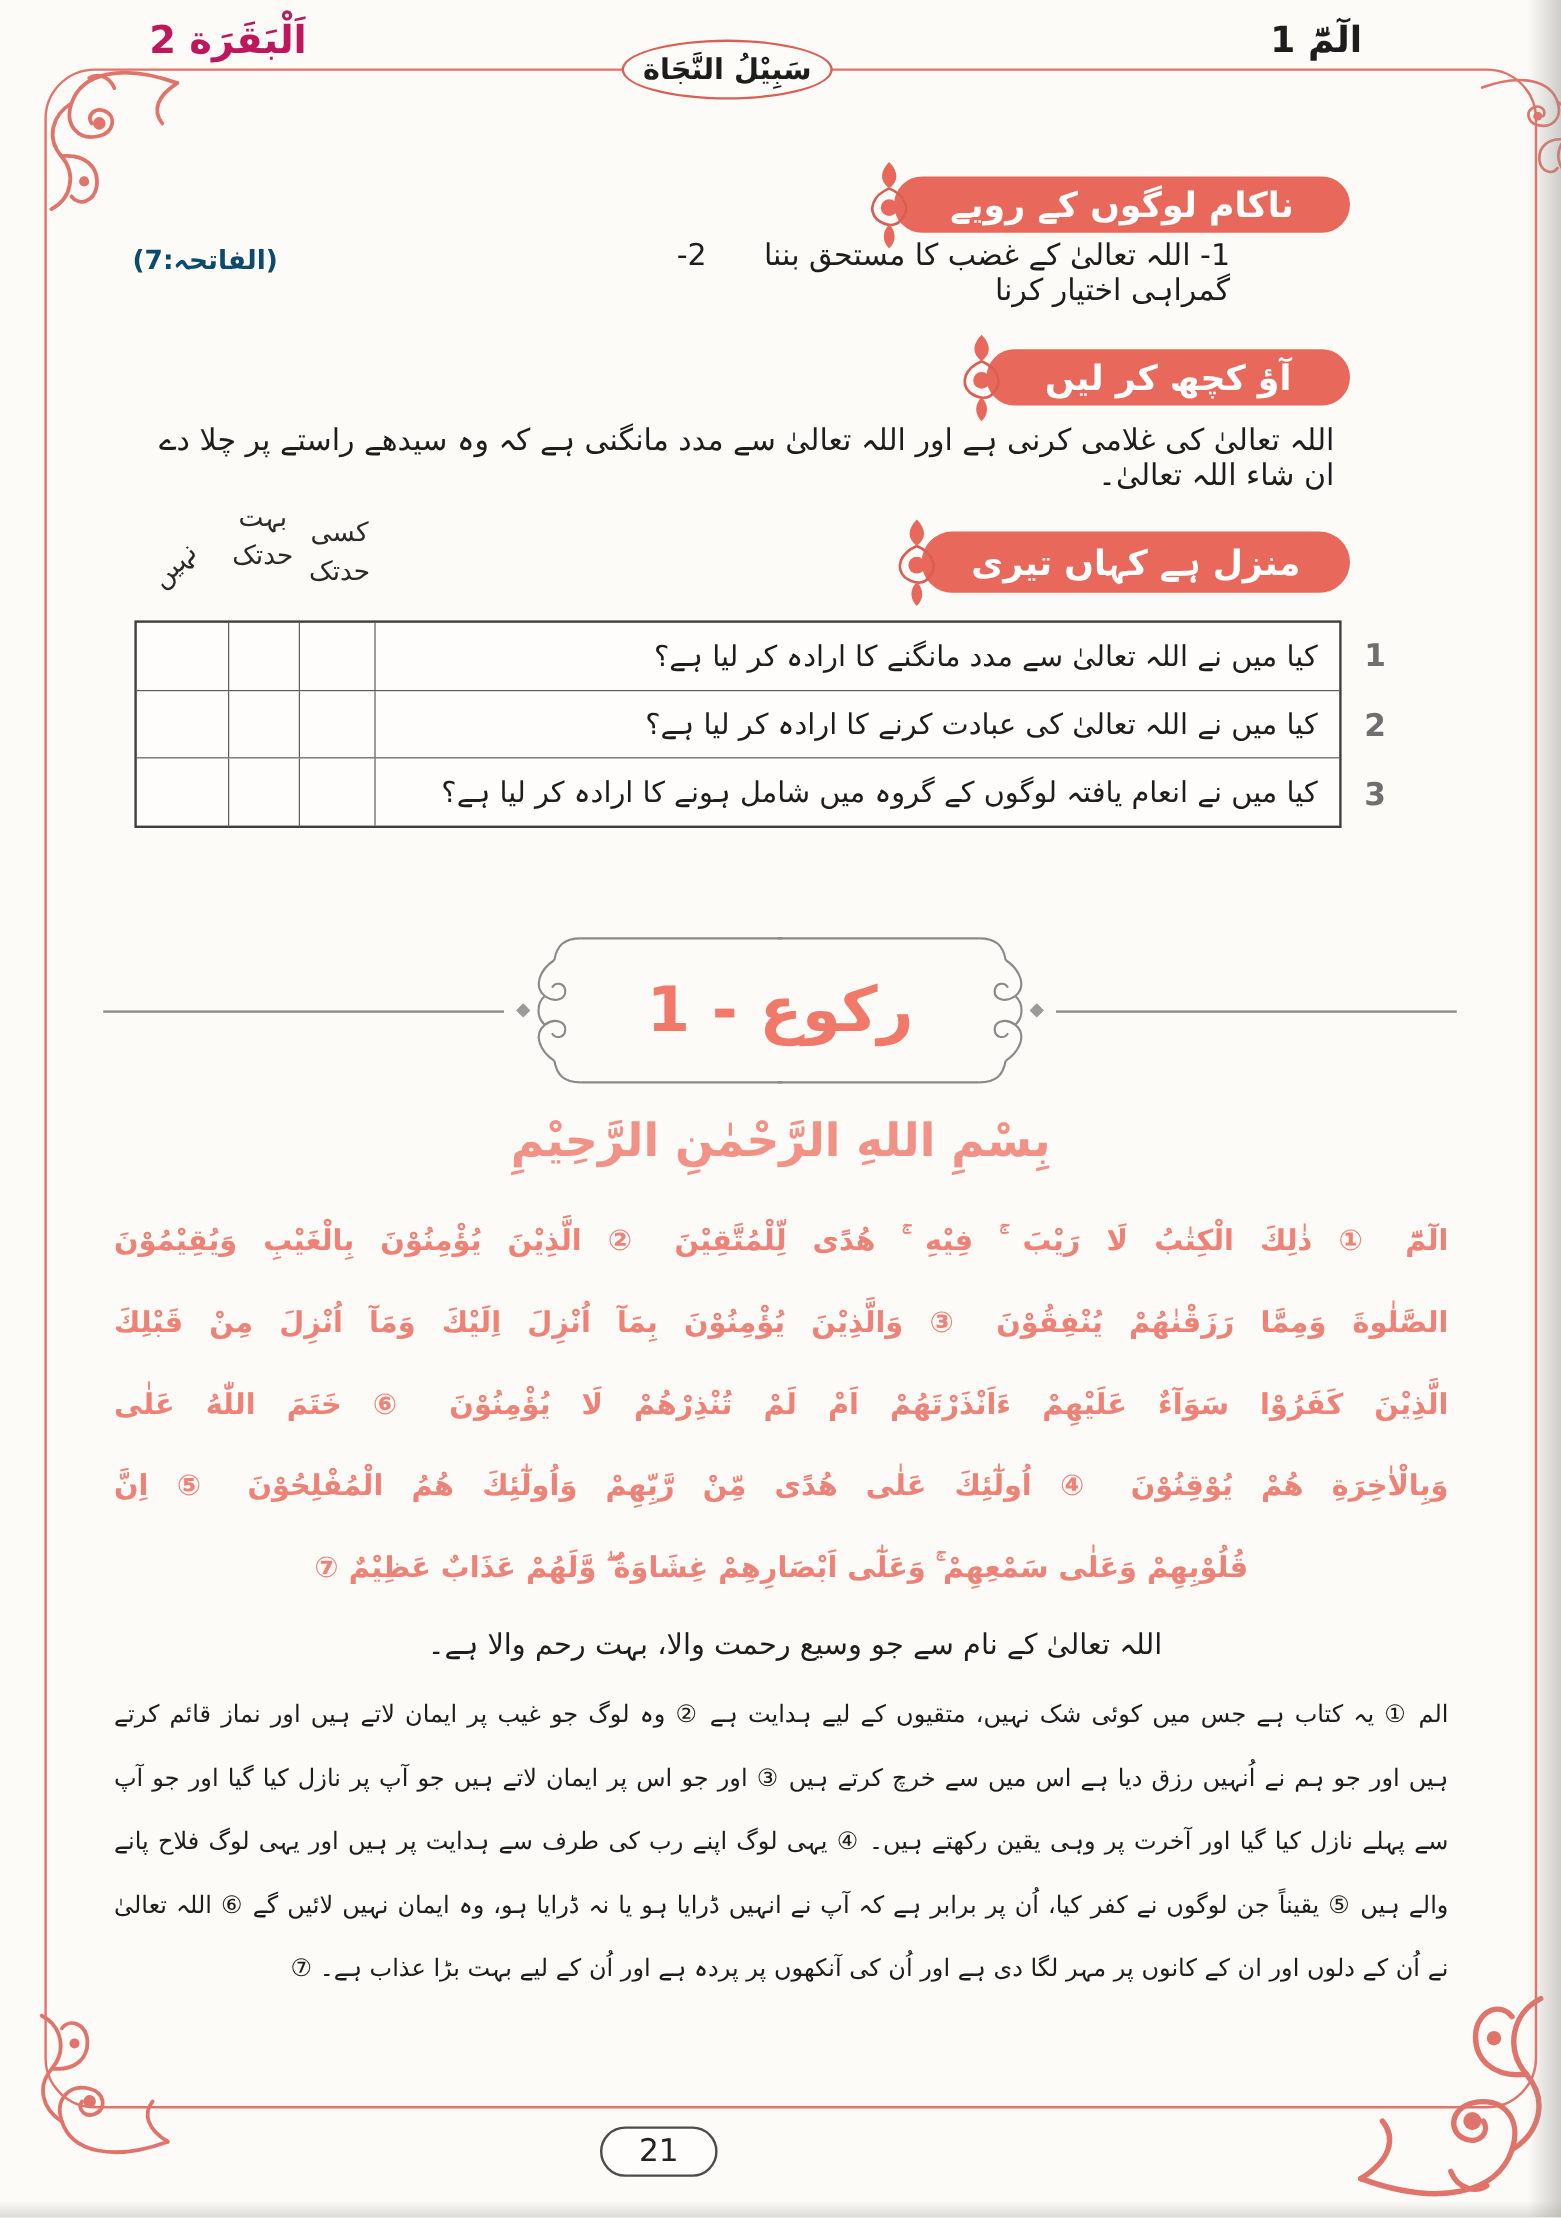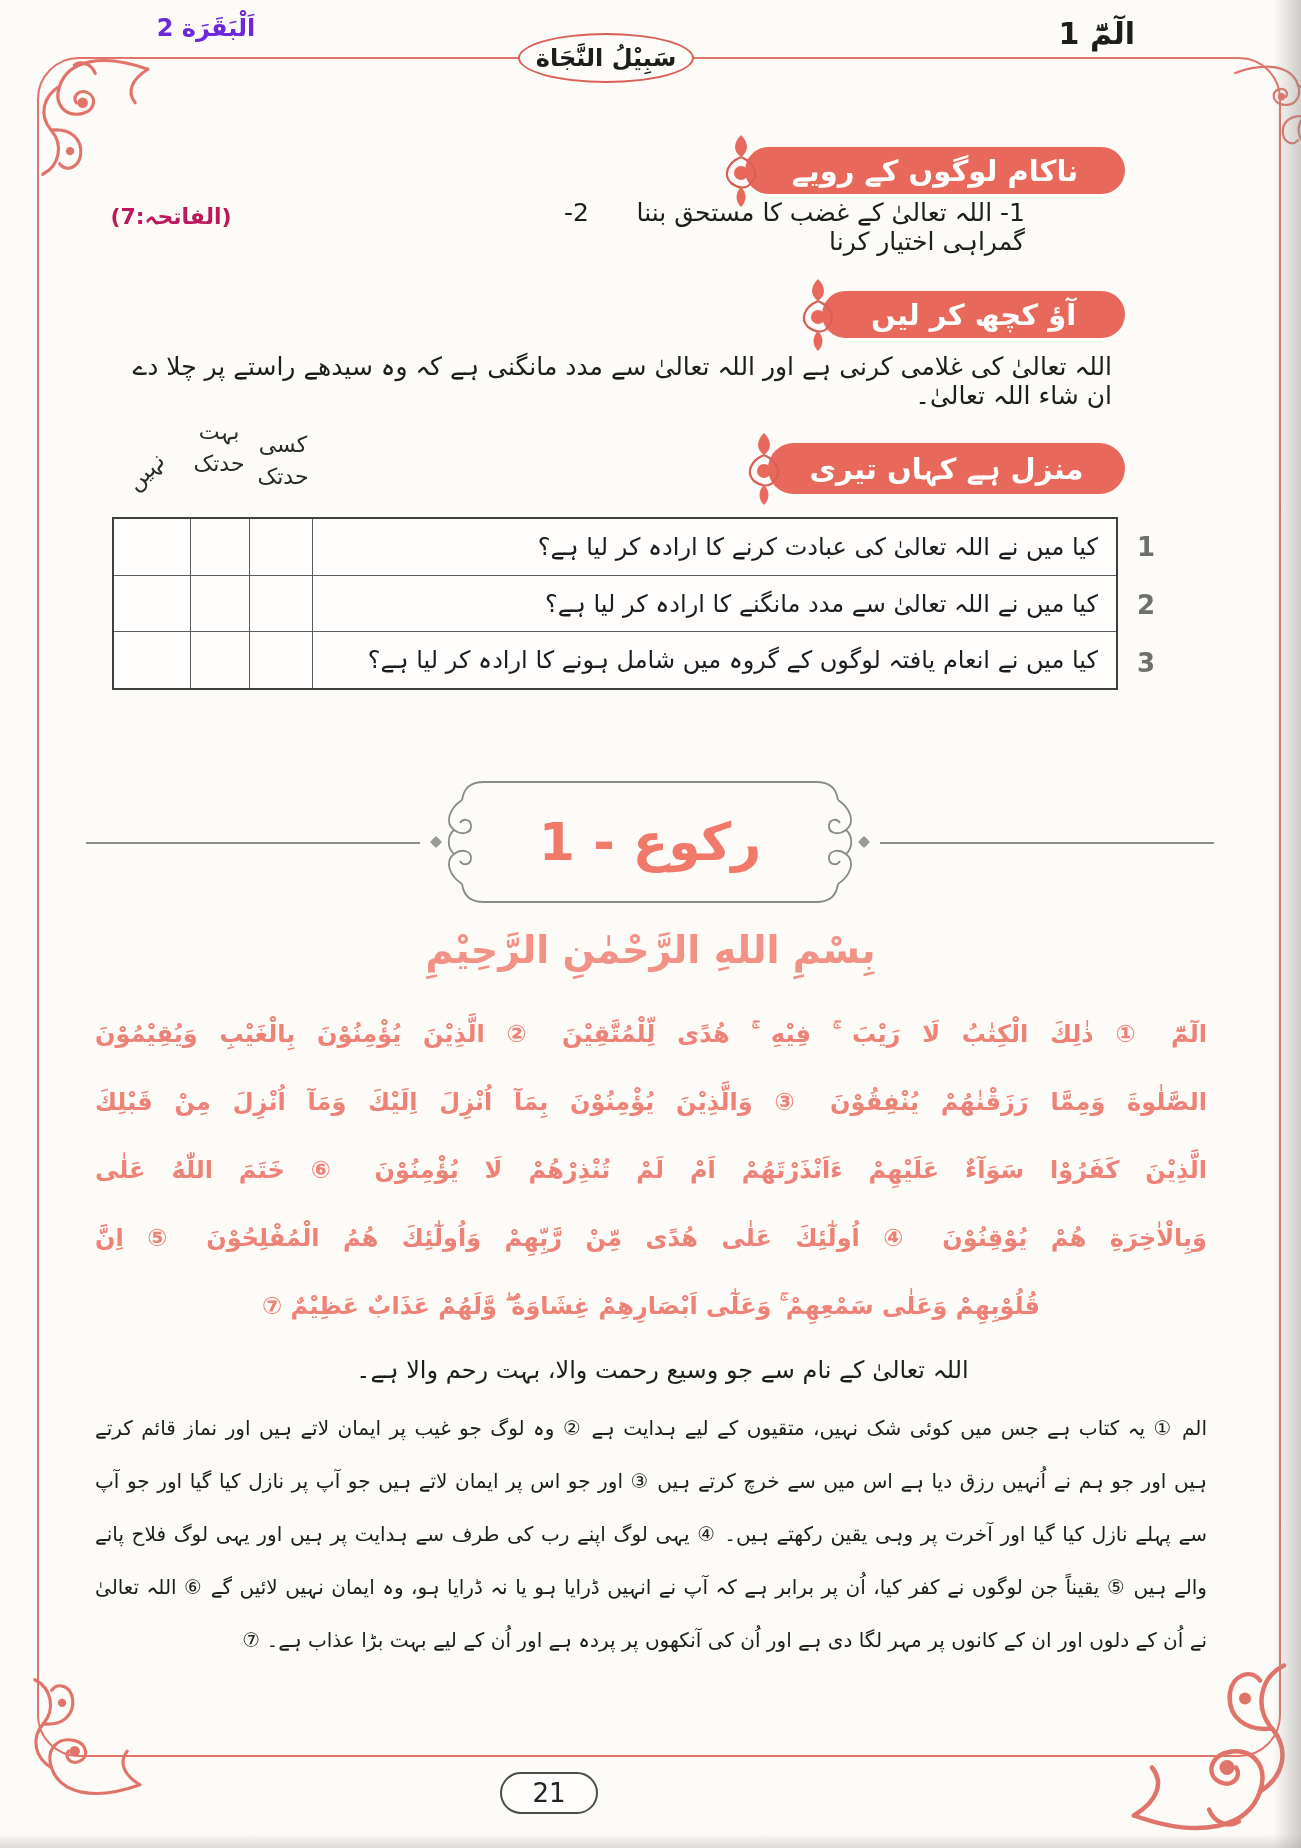--- a/index.html
+++ b/index.html
@@ -13,42 +13,42 @@
   .scan-edge-right{position:absolute; right:0; top:0; width:28px; height:100%;
     background:linear-gradient(to right, rgba(170,168,164,0), rgba(150,148,145,.45)); pointer-events:none;}
   .scan-edge-bottom{position:absolute; left:0; bottom:0; width:100%; height:14px;
     background:linear-gradient(to bottom, rgba(170,168,164,0), rgba(160,158,155,.35)); pointer-events:none;}
 
   
   .frame{position:absolute; left:37px; top:57px; width:1244px; height:1700px;
     border:2px solid #e0746a; border-radius:42px;}
 
   
-  .hdr-left{position:absolute; left:116px; top:14px; width:180px; text-align:center;
-    font-size:24px; font-weight:bold; color:#6d28d9;}
+  .hdr-left{position:absolute; left:100px; top:14px; width:180px; text-align:center;
+    font-size:32px; font-weight:bold; color:#be185d;}
   .hdr-right{position:absolute; left:1015px; top:16px; width:120px; text-align:right;
     font-size:30px; font-weight:bold; color:#1d1d1d;}
   .hdr-oval{position:absolute; left:518px; top:33px; width:176px; height:50px;
     background:#fdfcf9; border:2.5px solid #da5f54; border-radius:50%;
     display:flex; align-items:center; justify-content:center;
     font-size:24px; font-weight:bold; color:#1d1d1d; z-index:3;}
 
   
   .banner{position:absolute; background:#e8695c; border-radius:26px; color:#fff;
     display:flex; align-items:center; justify-content:center;
     font-size:29px; font-weight:bold; z-index:2;}
   .banner .flig{position:absolute; left:-36px; top:50%; transform:translateY(-50%);}
   .banner-1{left:745px; top:147px; width:380px; height:47px;}
   .banner-2{left:822px; top:291px; width:303px; height:47px;}
   .banner-3{left:768px; top:443px; width:357px; height:51px;}
 
   .line-items{position:absolute; left:480px; top:198px; width:545px; font-size:25px;
     color:#1d1d1d; white-space:pre-wrap; text-align:right; font-weight:500;}
   .line-ref{position:absolute; left:106px; top:204px; width:130px; font-size:22px;
-    color:#be185d; text-align:center; font-weight:bold;}
+    color:#0c4a6e; text-align:center; font-weight:bold;}
   .line-slavery{position:absolute; left:112px; top:352px; width:1000px; font-size:25px;
     color:#1d1d1d; text-align:right; font-weight:500;}
 
   
   .col-h{position:absolute; font-size:22px; color:#2a2a2a; text-align:center; line-height:32px; font-weight:500;}
   .col-h1{left:106px; top:456px; width:80px; transform:rotate(-45deg);}
   .col-h2{left:186px; top:416px; width:66px;}
   .col-h3{left:250px; top:429px; width:66px;}
 
   
@@ -204,27 +204,27 @@
   <div class="col-h col-h3" dir="rtl">
     <div>کسی</div>
     <div>حدتک</div>
   </div>
 
   <div class="table">
     <div class="t-row">
       <div class="t-cell t-cb1"></div>
       <div class="t-cell t-cb2"></div>
       <div class="t-cell t-cb3"></div>
-      <div class="t-cell t-q" dir="rtl">کیا میں نے اللہ تعالیٰ کی عبادت کرنے کا ارادہ کر لیا ہے؟</div>
+      <div class="t-cell t-q" dir="rtl">کیا میں نے اللہ تعالیٰ سے مدد مانگنے کا ارادہ کر لیا ہے؟</div>
     </div>
     <div class="t-row">
       <div class="t-cell t-cb1"></div>
       <div class="t-cell t-cb2"></div>
       <div class="t-cell t-cb3"></div>
-      <div class="t-cell t-q" dir="rtl">کیا میں نے اللہ تعالیٰ سے مدد مانگنے کا ارادہ کر لیا ہے؟</div>
+      <div class="t-cell t-q" dir="rtl">کیا میں نے اللہ تعالیٰ کی عبادت کرنے کا ارادہ کر لیا ہے؟</div>
     </div>
     <div class="t-row">
       <div class="t-cell t-cb1"></div>
       <div class="t-cell t-cb2"></div>
       <div class="t-cell t-cb3"></div>
       <div class="t-cell t-q" dir="rtl">کیا میں نے انعام یافتہ لوگوں کے گروہ میں شامل ہونے کا ارادہ کر لیا ہے؟</div>
     </div>
   </div>
   <div class="row-num" style="top:532px;">1</div>
   <div class="row-num" style="top:590px;">2</div>

